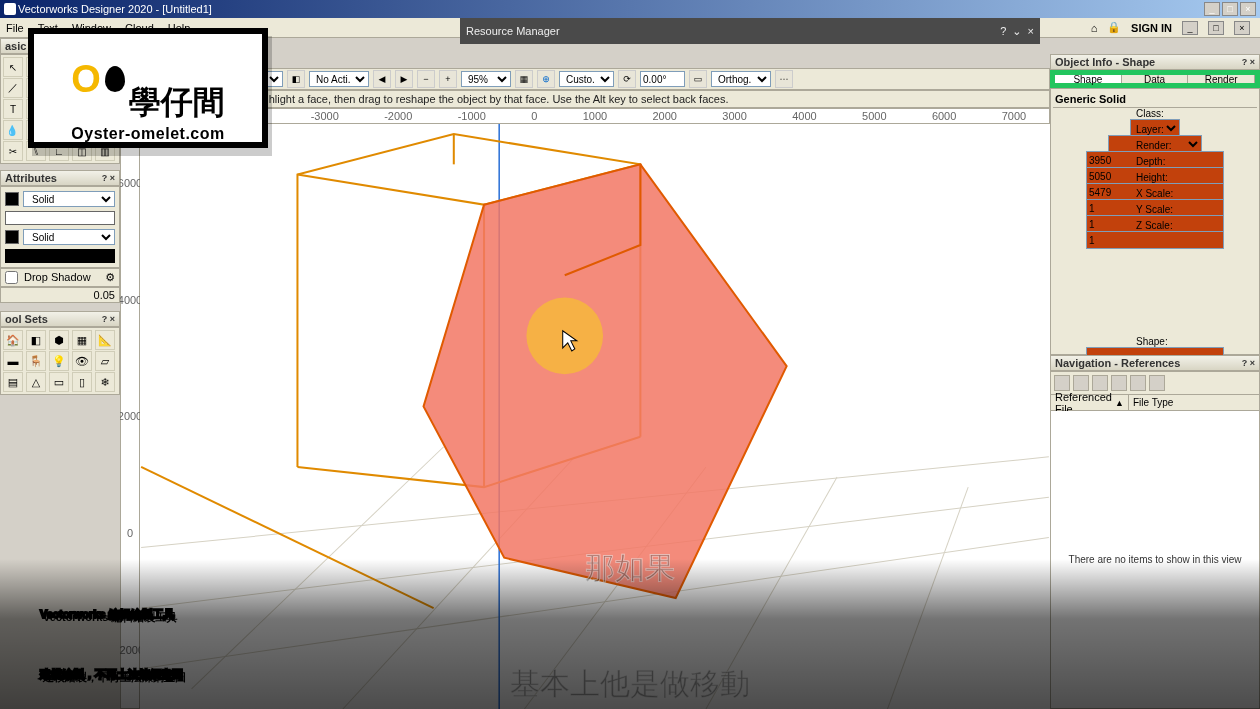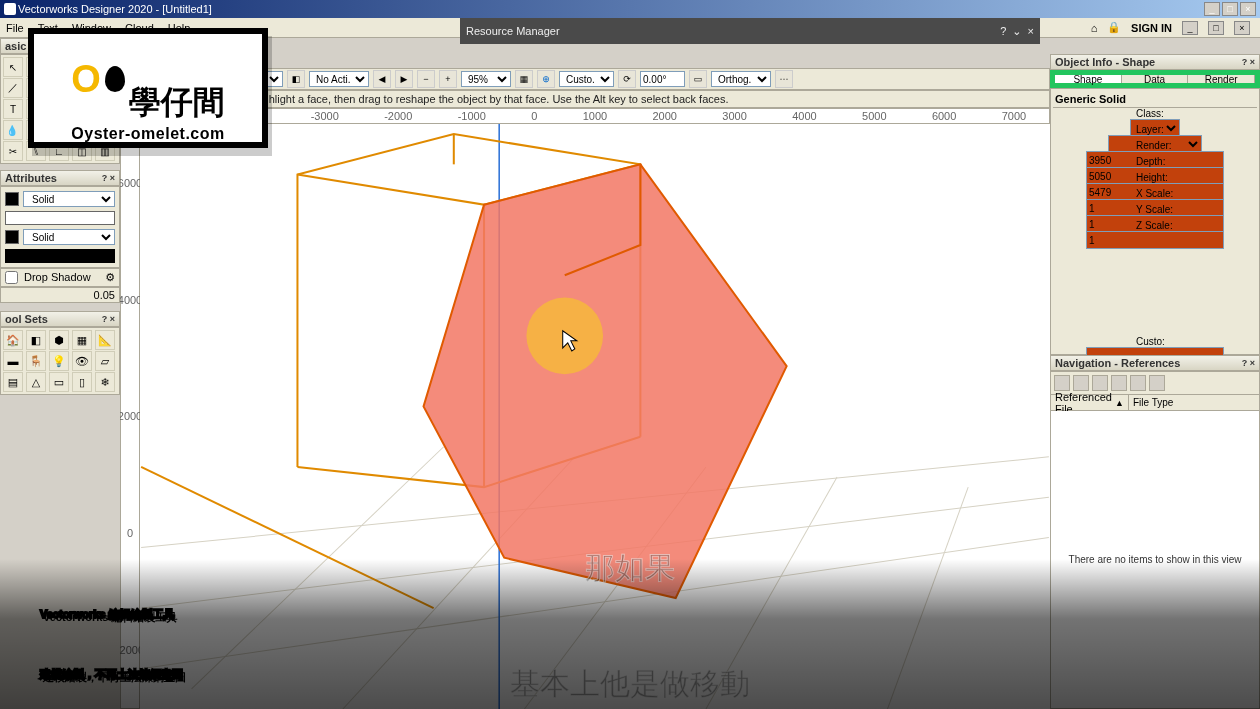--- a/index.html
+++ b/index.html
@@ -312,21 +312,21 @@
     <div class="oi-row">
         <span class="oi-label">Y Scale:</span>
         <input class="oi-input" value="1" style="">
       </div>
     <div class="oi-row">
         <span class="oi-label">Z Scale:</span>
         <input class="oi-input" value="1" style="">
       </div>
     <div style="height:100px"></div>
     <div class="oi-row">
-        <span class="oi-label">Custo:</span>
+        <span class="oi-label">Shape:</span>
         <input class="oi-input" style="">
       </div>
   </div>
   <div class="palette-hdr">
       <span>Navigation - References</span>
       <span class="x">? ×</span>
     </div>
   <div class="nav-body">
     <div class="nav-icons">
       <div class="nav-ico"></div>

